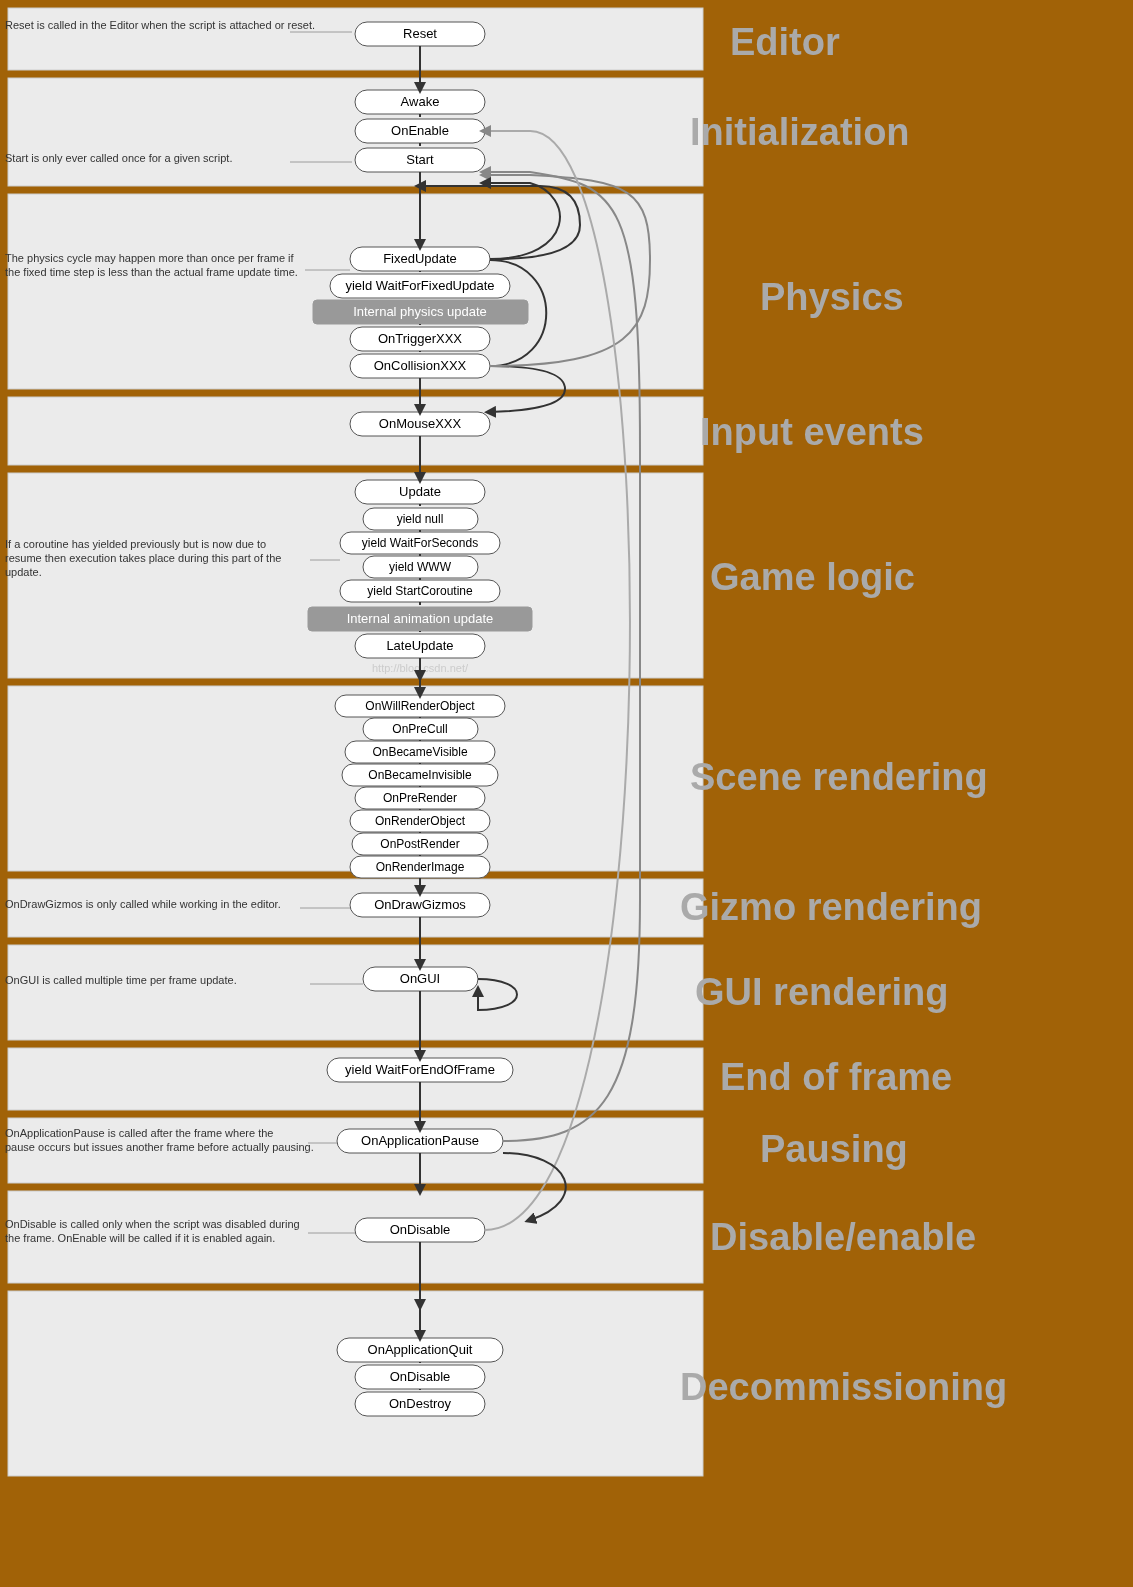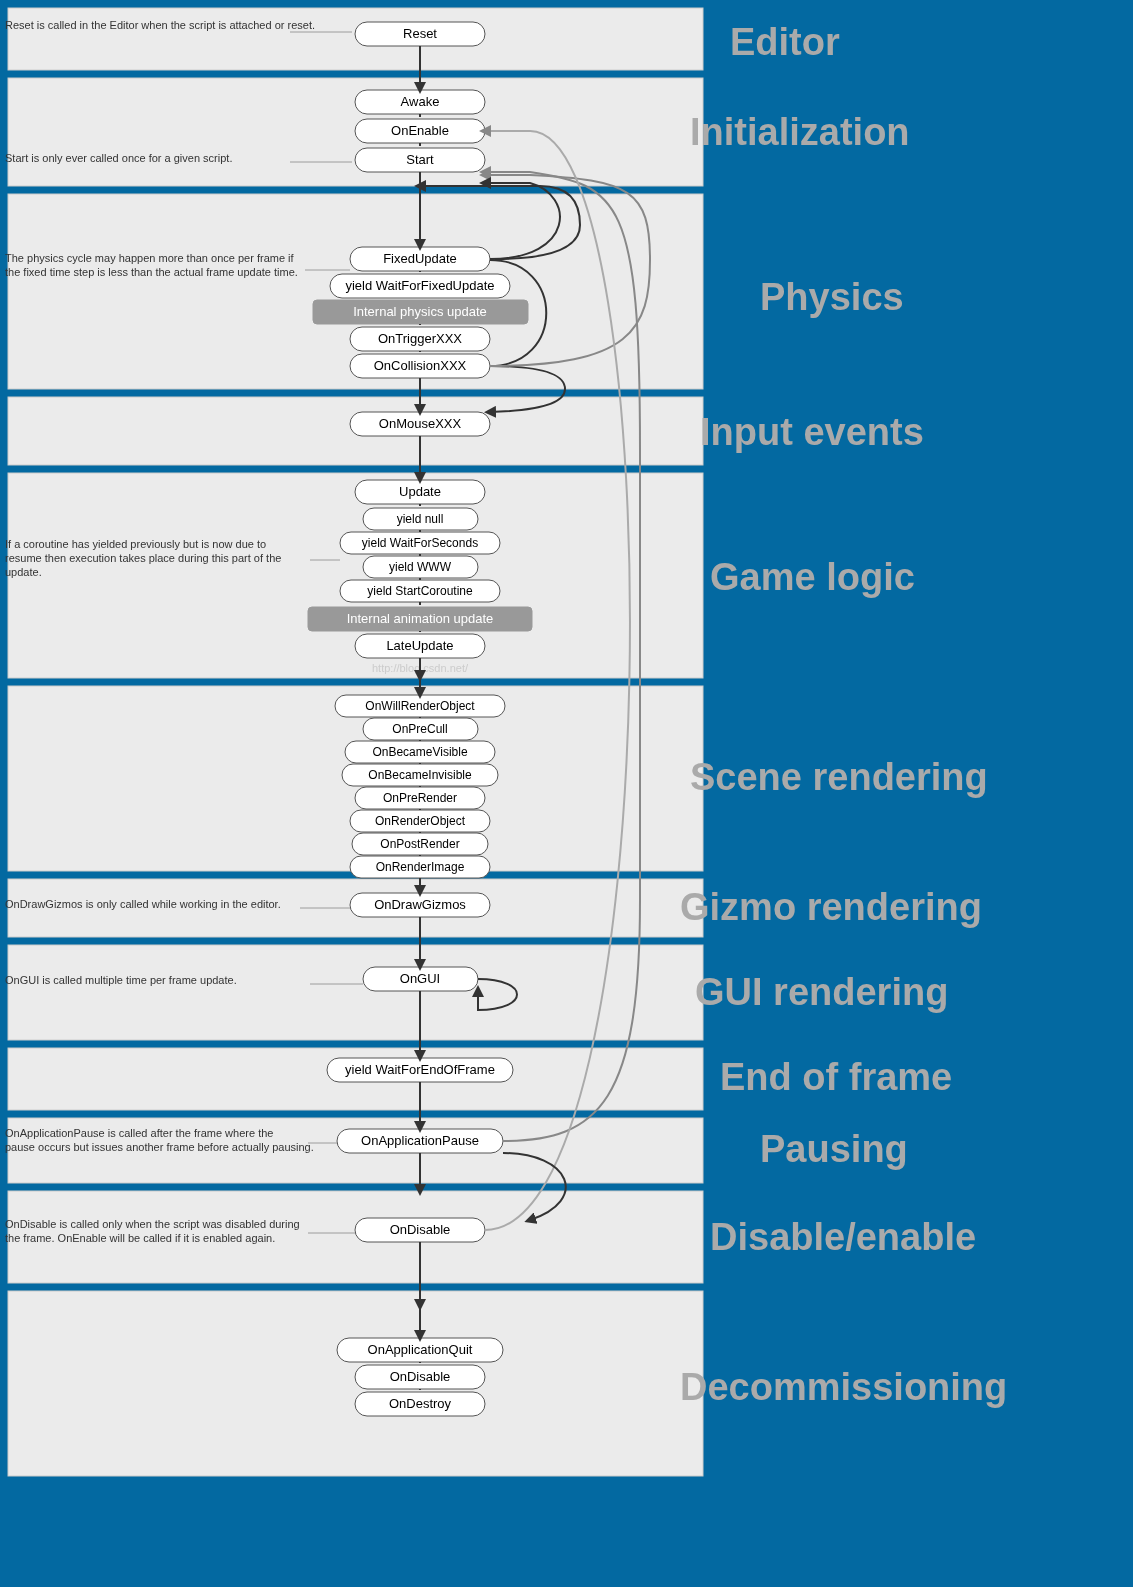--- a/index.html
+++ b/index.html
@@ -7,21 +7,21 @@
       background: #e8e8e8;
       font-family: Arial, sans-serif;
       width: 1133px;
       min-height: 1587px;
     }
 
     
     .page {
       display: flex;
       flex-direction: column;
-      background: #0369a1;
+      background: #a16207;
       min-height: 1587px;
       padding: 8px;
     }
 
   </style>
 </head>
 <body>
 
 <div class="page">
   <svg width="1133" height="1587" style="position:absolute;top:0;left:0;pointer-events:none;">

